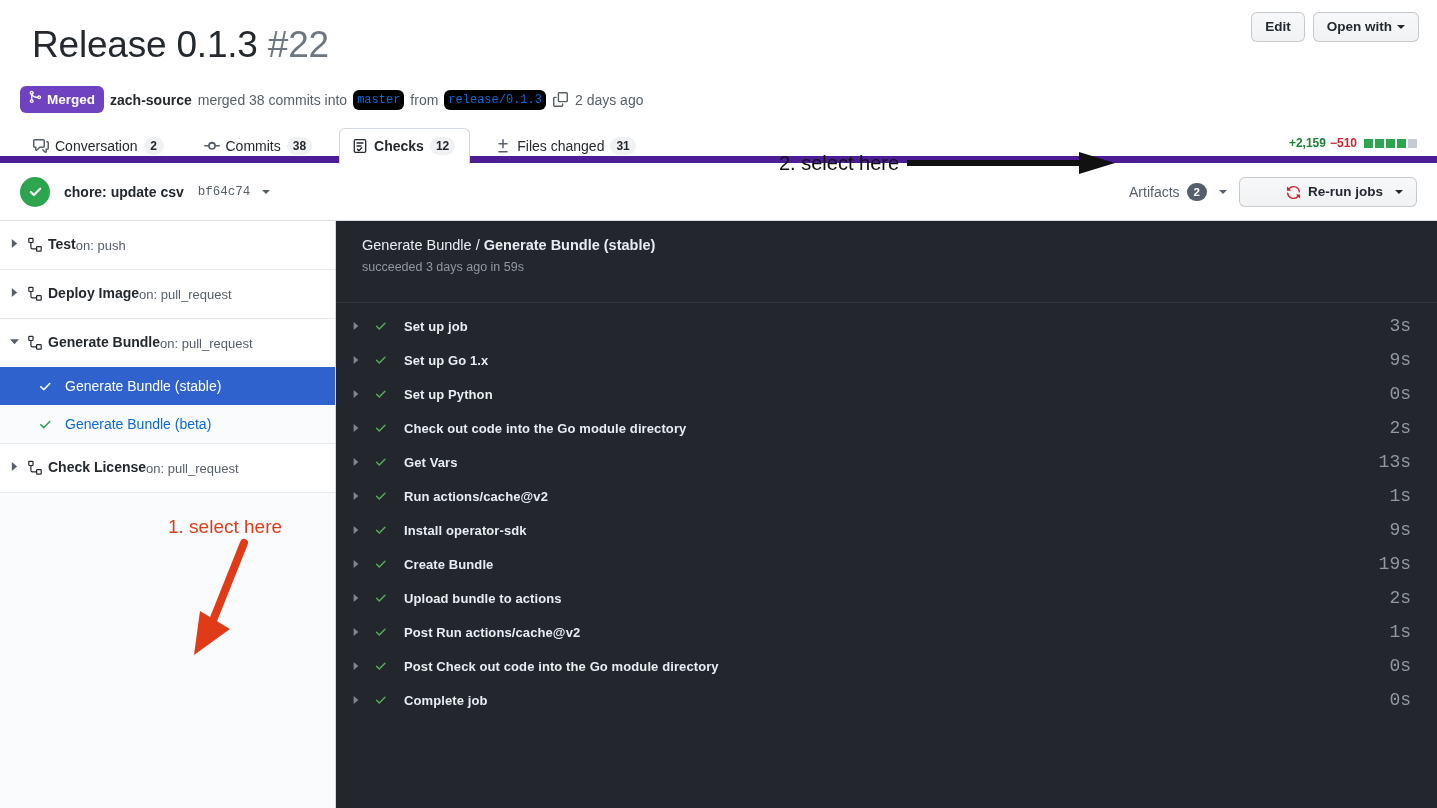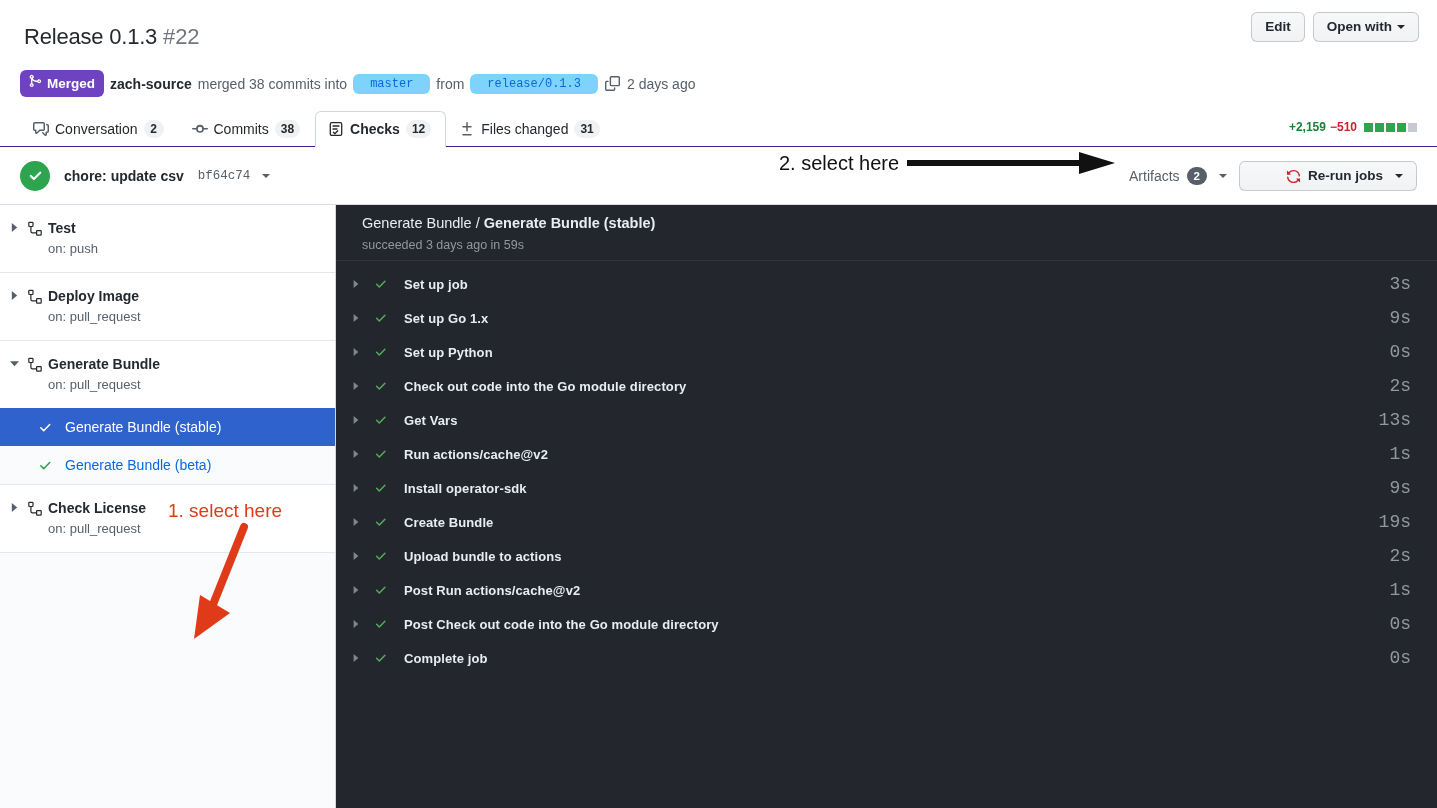--- a/index.html
+++ b/index.html
@@ -9,22 +9,22 @@
     background: #ffffff;
     font-family: "Liberation Sans", sans-serif;
     color: #24292f;
     overflow: hidden;
   }
 
   
   .pr-header { padding: 14px 20px 0 20px; position: relative; }
   .pr-title-row { display: flex; align-items: flex-start; }
   .pr-title {
-    font-size: 22px; font-weight: 400; line-height: 38px;
-    letter-spacing: -0.2px; margin: 4px; color: #24292f;
+    font-size: 37px; font-weight: 400; line-height: 38px;
+    letter-spacing: -0.2px; margin: 12px; color: #24292f;
   }
   .pr-number { color: #6e7781; font-weight: 300; }
   .header-actions {
     position: absolute; right: 18px; top: 12px;
     display: flex; gap: 8px; align-items: center;
   }
   .btn {
     background: linear-gradient(180deg,#f6f8fa 0%,#f0f2f4 100%);
     border: 1px solid rgba(27,31,36,.20);
     border-radius: 6px;
@@ -47,33 +47,34 @@
   }
   .merged-badge {
     display: inline-flex; align-items: center; gap: 5px;
     background: #6f42c1; color: #fff;
     font-size: 13.5px; font-weight: bold;
     border-radius: 6px; padding: 4px 9px 4px 8px;
     line-height: 18px;
   }
   .author { color: #24292f; font-weight: bold; }
   .branch-chip {
-    background: #7dd3fc; color: #0969da;
+    background: #000000; color: #0969da;
     font-family: "Liberation Mono", monospace;
     font-size: 12px; border-radius: 6px;
-    padding: 1px 17px; line-height: 18px; white-space: nowrap;
+    padding: 1px 4px; line-height: 18px; white-space: nowrap;
   }
   .copy-ic { color: #57606a; display: inline-flex; margin: 0 1px; }
 
   
   .tabs-wrap {
     margin-top: 14px; position: relative;
-    border-bottom: 1px solid #4c1d95;
-    padding: 0 20px; display: flex; align-items: flex-end;
+    border-bottom: 7px solid #4c1d95;
+    padding: 0 20px; display: flex; align-items: flex-start;
     height: 36px;
+    gap: 12px;
   }
   .tab {
     display: flex; align-items: center; gap: 6px;
     font-size: 14px; color: #24292f;
     padding: 7px 14px 8px 12px;
     border: 1px solid transparent;
     border-bottom: none; position: relative; top: 1px;
     cursor: pointer; white-space: nowrap; line-height: 20px;
   }
   .tab.active {
@@ -155,21 +156,21 @@
   .wf-group { border-bottom: 1px solid #e4e8ec; background: #fff; }
   .wf-head {
     display: flex; align-items: flex-start;
     padding: 14px 10px 14px 6px; cursor: pointer;
   }
   .tri {
     width: 16px; flex: none; color: #57606a;
     display: flex; justify-content: center; padding-top: 4px;
   }
   .wf-ic { width: 26px; flex: none; color: #24292f; padding-top: 2px; display:flex; justify-content:center;}
-  .wf-text { display: flex; flex-direction: column; justify-content: center; }
+  .wf-text { display: flex; flex-direction: row; justify-content: center; }
   .wf-name { font-size: 14px; font-weight: bold; color: #24292f; line-height: 19px; }
   .wf-on { font-size: 13px; color: #57606a; line-height: 19px; margin-top: 1px; }
   .job-row {
     display: flex; align-items: center; gap: 12px;
     padding: 9px 10px 9px 38px;
     font-size: 14px; cursor: pointer; line-height: 20px;
   }
   .job-row.selected { background: #2f62cc; color: #fff; }
   .job-row.plain { background: #fafbfc; color: #0969da; }
   .job-check { display: inline-flex; flex: none; }
@@ -182,22 +183,22 @@
     font-size: 19px; color: #e03b18; white-space: nowrap;
     z-index: 25; font-family: "Liberation Sans", sans-serif;
   }
   .anno1-arrow { position: absolute; left: 186px; top: 316px; z-index: 25; }
 
   
   .logs { flex: 1; background: #24262d; color: #e6edf3; overflow: hidden; }
   .log-head {
     padding: 14px 18px 13px 26px;
     border-bottom: 1px solid #30343c;
-    display: flex; align-items: center; position: relative;
-    height: 56px;
+    display: flex; align-items: flex-start; position: relative;
+    height: 82px;
   }
   .log-title { font-size: 14.5px; color: #e6edf3; line-height: 20px; }
   .log-title .b { font-weight: bold; }
   .log-sub { font-size: 12.5px; color: #9198a1; margin-top: 3px; line-height: 18px; }
   .log-head-right {
     position: absolute; right: 18px; top: 17px;
     display: flex; align-items: center; gap: 5px;
   }
   .search-logs {
     background: #3a3f47; border: none; border-radius: 6px;

